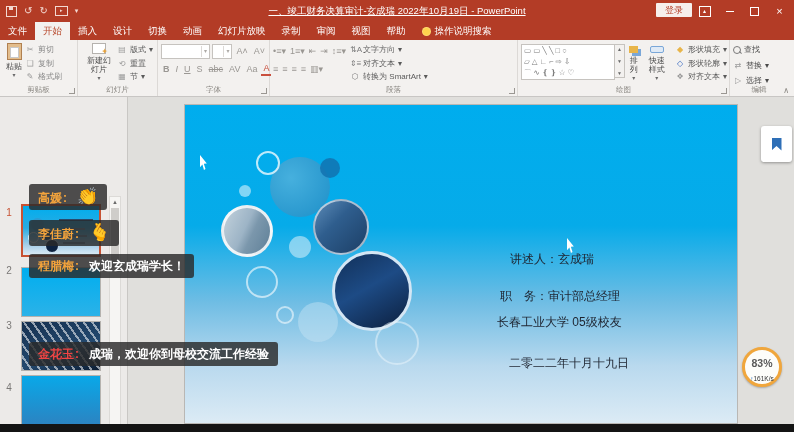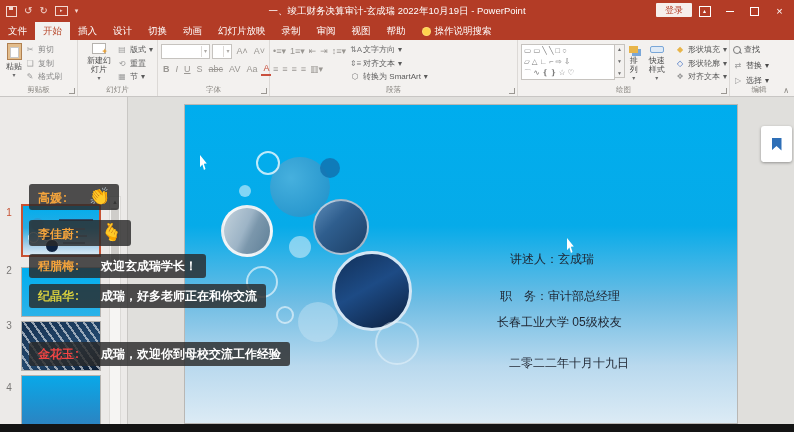--- a/index.html
+++ b/index.html
@@ -7,21 +7,21 @@
        font-family:"Liberation Sans","DejaVu Sans",sans-serif;background:#1c1c1c;}
 
   
   .titlebar{position:absolute;left:0;top:0;width:794px;height:22px;background:#b33c26;color:#fff;}
   .qat{position:absolute;left:6px;top:3px;display:flex;gap:7px;align-items:center;height:16px;}
   .qat .g{font-size:10px;color:#f3d9d2;line-height:16px;}
   .ic-save{width:9px;height:9px;border:1px solid #f3d9d2;position:relative;display:inline-block;}
   .ic-save::after{content:"";position:absolute;left:2px;top:0;width:4px;height:3px;background:#f3d9d2;}
   .ic-present{width:11px;height:8px;border:1px solid #f3d9d2;display:inline-block;font-size:5px;color:#f3d9d2;text-align:center;line-height:7px;}
   .tb-title{position:absolute;left:150px;right:150px;top:0;height:22px;line-height:22px;text-align:center;
-            font-size:9.5px;color:#fff;white-space:nowrap;overflow:hidden;}
+            font-size:9.5px;color:#fff;white-space:nowrap;overflow:hidden;text-decoration:underline;}
   .login-btn{position:absolute;right:102px;top:3px;height:14px;line-height:14px;padding:0 9px;background:#f6efec;
              color:#b33c26;font-size:9px;border-radius:1px;}
   .winbtns{position:absolute;right:2px;top:0;height:22px;display:flex;align-items:center;}
   .winbtn{width:25px;height:22px;display:flex;align-items:center;justify-content:center;color:#fff;font-size:11px;}
   .ic-ribbonopt{width:10px;height:9px;border:1px solid #fff;font-size:6px;line-height:8px;text-align:center;}
   .ic-min{width:8px;height:1px;background:#fff;display:inline-block;}
   .ic-restore{width:7px;height:7px;border:1px solid #fff;display:inline-block;}
 
   
   .tabrow{position:absolute;left:0;top:22px;width:794px;height:18px;background:#b33c26;display:flex;align-items:stretch;color:#fff;font-size:9.5px;}
@@ -109,21 +109,21 @@
   .ic-bookmark{width:10px;height:13px;background:#2e6fb7;clip-path:polygon(0 0,100% 0,100% 100%,50% 66%,0 100%);}
   .net-widget{position:absolute;left:742px;top:347px;width:40px;height:40px;border-radius:50%;background:#fdfdfa;
               border:3px solid #f0a63c;box-sizing:border-box;box-shadow:0 1px 2px rgba(0,0,0,.25);}
   .net-pct{position:absolute;left:0;right:0;top:7px;text-align:center;font-size:10.5px;font-weight:bold;color:#5a5a5a;}
   .net-speed{position:absolute;left:0;right:0;bottom:2px;text-align:center;font-size:6.5px;color:#333;}
   .net-speed .up{color:#2e6fb7;font-weight:bold;}
 
   
   .chat-msg{position:absolute;left:29px;background:rgba(42,42,42,.82);border-radius:3px;color:#fff;
             font-size:12px;font-weight:bold;padding:4px 9px;white-space:nowrap;z-index:60;line-height:16px;}
-  .chat-name{margin-right:18px;text-align:center;}
+  .chat-name{margin-right:6px;text-align:center;}
   .chat-name::after{content:":";margin-left:1px;margin-right:4px;}
   .chat-emoji{font-size:17px;line-height:17px;}
   .chat-msg.wrap{white-space:normal;width:245px;}
 
   
   .cursor{position:absolute;width:11px;height:15px;background:#fff;z-index:70;
           clip-path:polygon(0% 0%,0% 82%,22% 64%,36% 100%,50% 94%,35% 59%,62% 57%);
           filter:drop-shadow(0 0 1px rgba(0,0,0,.8));}
 </style>
 </head>
@@ -409,33 +409,34 @@
   </div>
 
   <div class="s-line" style="left:510px;top:251px">讲述人：玄成瑞</div>
   <div class="s-line" style="left:500px;top:288px">职　务：审计部总经理</div>
   <div class="s-line" style="left:497px;top:314px">长春工业大学 05级校友</div>
   <div class="s-line" style="left:509px;top:355px">二零二二年十月十九日</div>
 
   <div class="bookmark-card">
     <span class="ic-bookmark"></span>
   </div>
+  <div class="net-widget">
+    <div class="net-pct">83%</div>
+    <div class="net-speed"><span class="up">↑</span><span>161K/s</span></div>
+  </div>
 
   <div class="chat-msg" style="top:184px">
     <span class="chat-name" style="color: rgb(242, 163, 60);">高媛</span><span class="chat-emoji">👏</span>
   </div>
   <div class="chat-msg" style="top:220px">
     <span class="chat-name" style="color: rgb(242, 163, 60);">李佳蔚</span><span class="chat-emoji">🫰</span>
   </div>
   <div class="chat-msg" style="top:254px">
     <span class="chat-name" style="color: rgb(242, 163, 60);">程腊梅</span><span>欢迎玄成瑞学长！</span>
   </div>
-  <div class="chat-msg" style="top:284px">
-    <span class="chat-name" style="color: rgb(216, 207, 62);">纪晶华</span><span>成瑞，好多老师正在和你交流</span>
-  </div>
   <div class="chat-msg" style="top:342px">
     <span class="chat-name" style="color: #ef4444;">金花玉</span><span>成瑞，欢迎你到母校交流工作经验</span>
   </div>
 
   <div class="cursor" style="left:200px;top:155px"></div>
   <div class="cursor" style="left:567px;top:238px"></div>
 
   <div class="bottomstrip"></div>
 </div>
 

